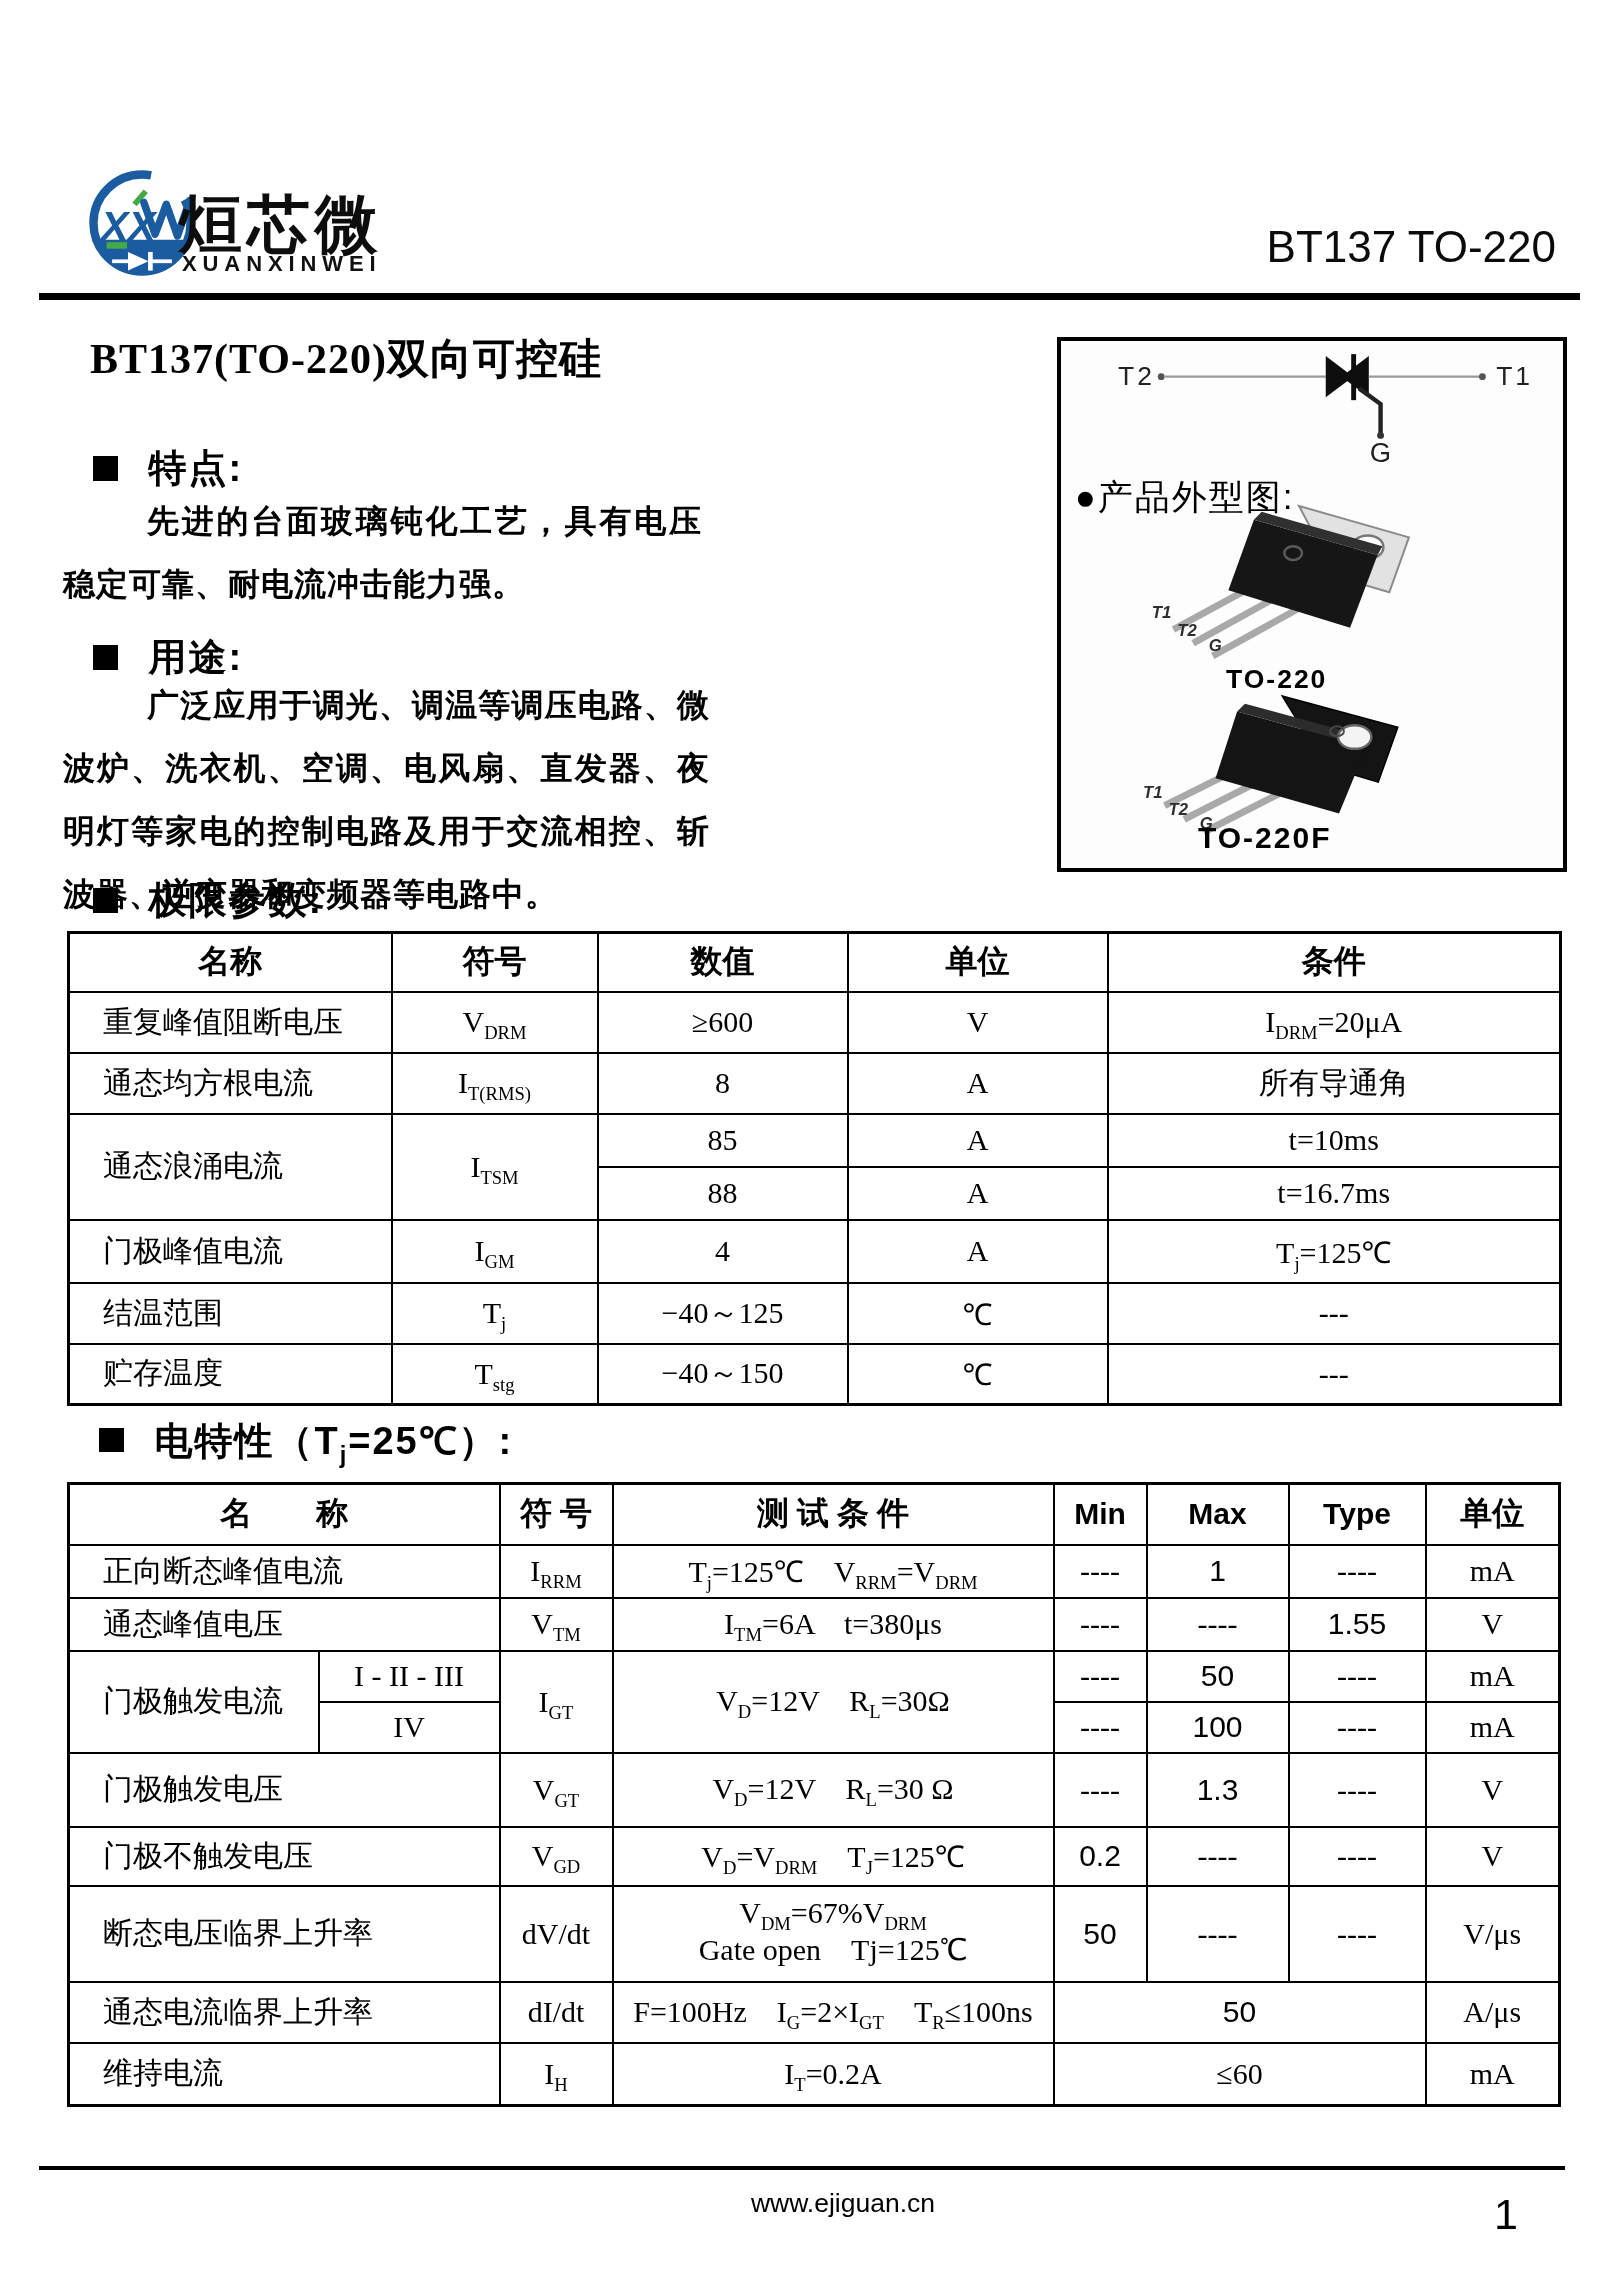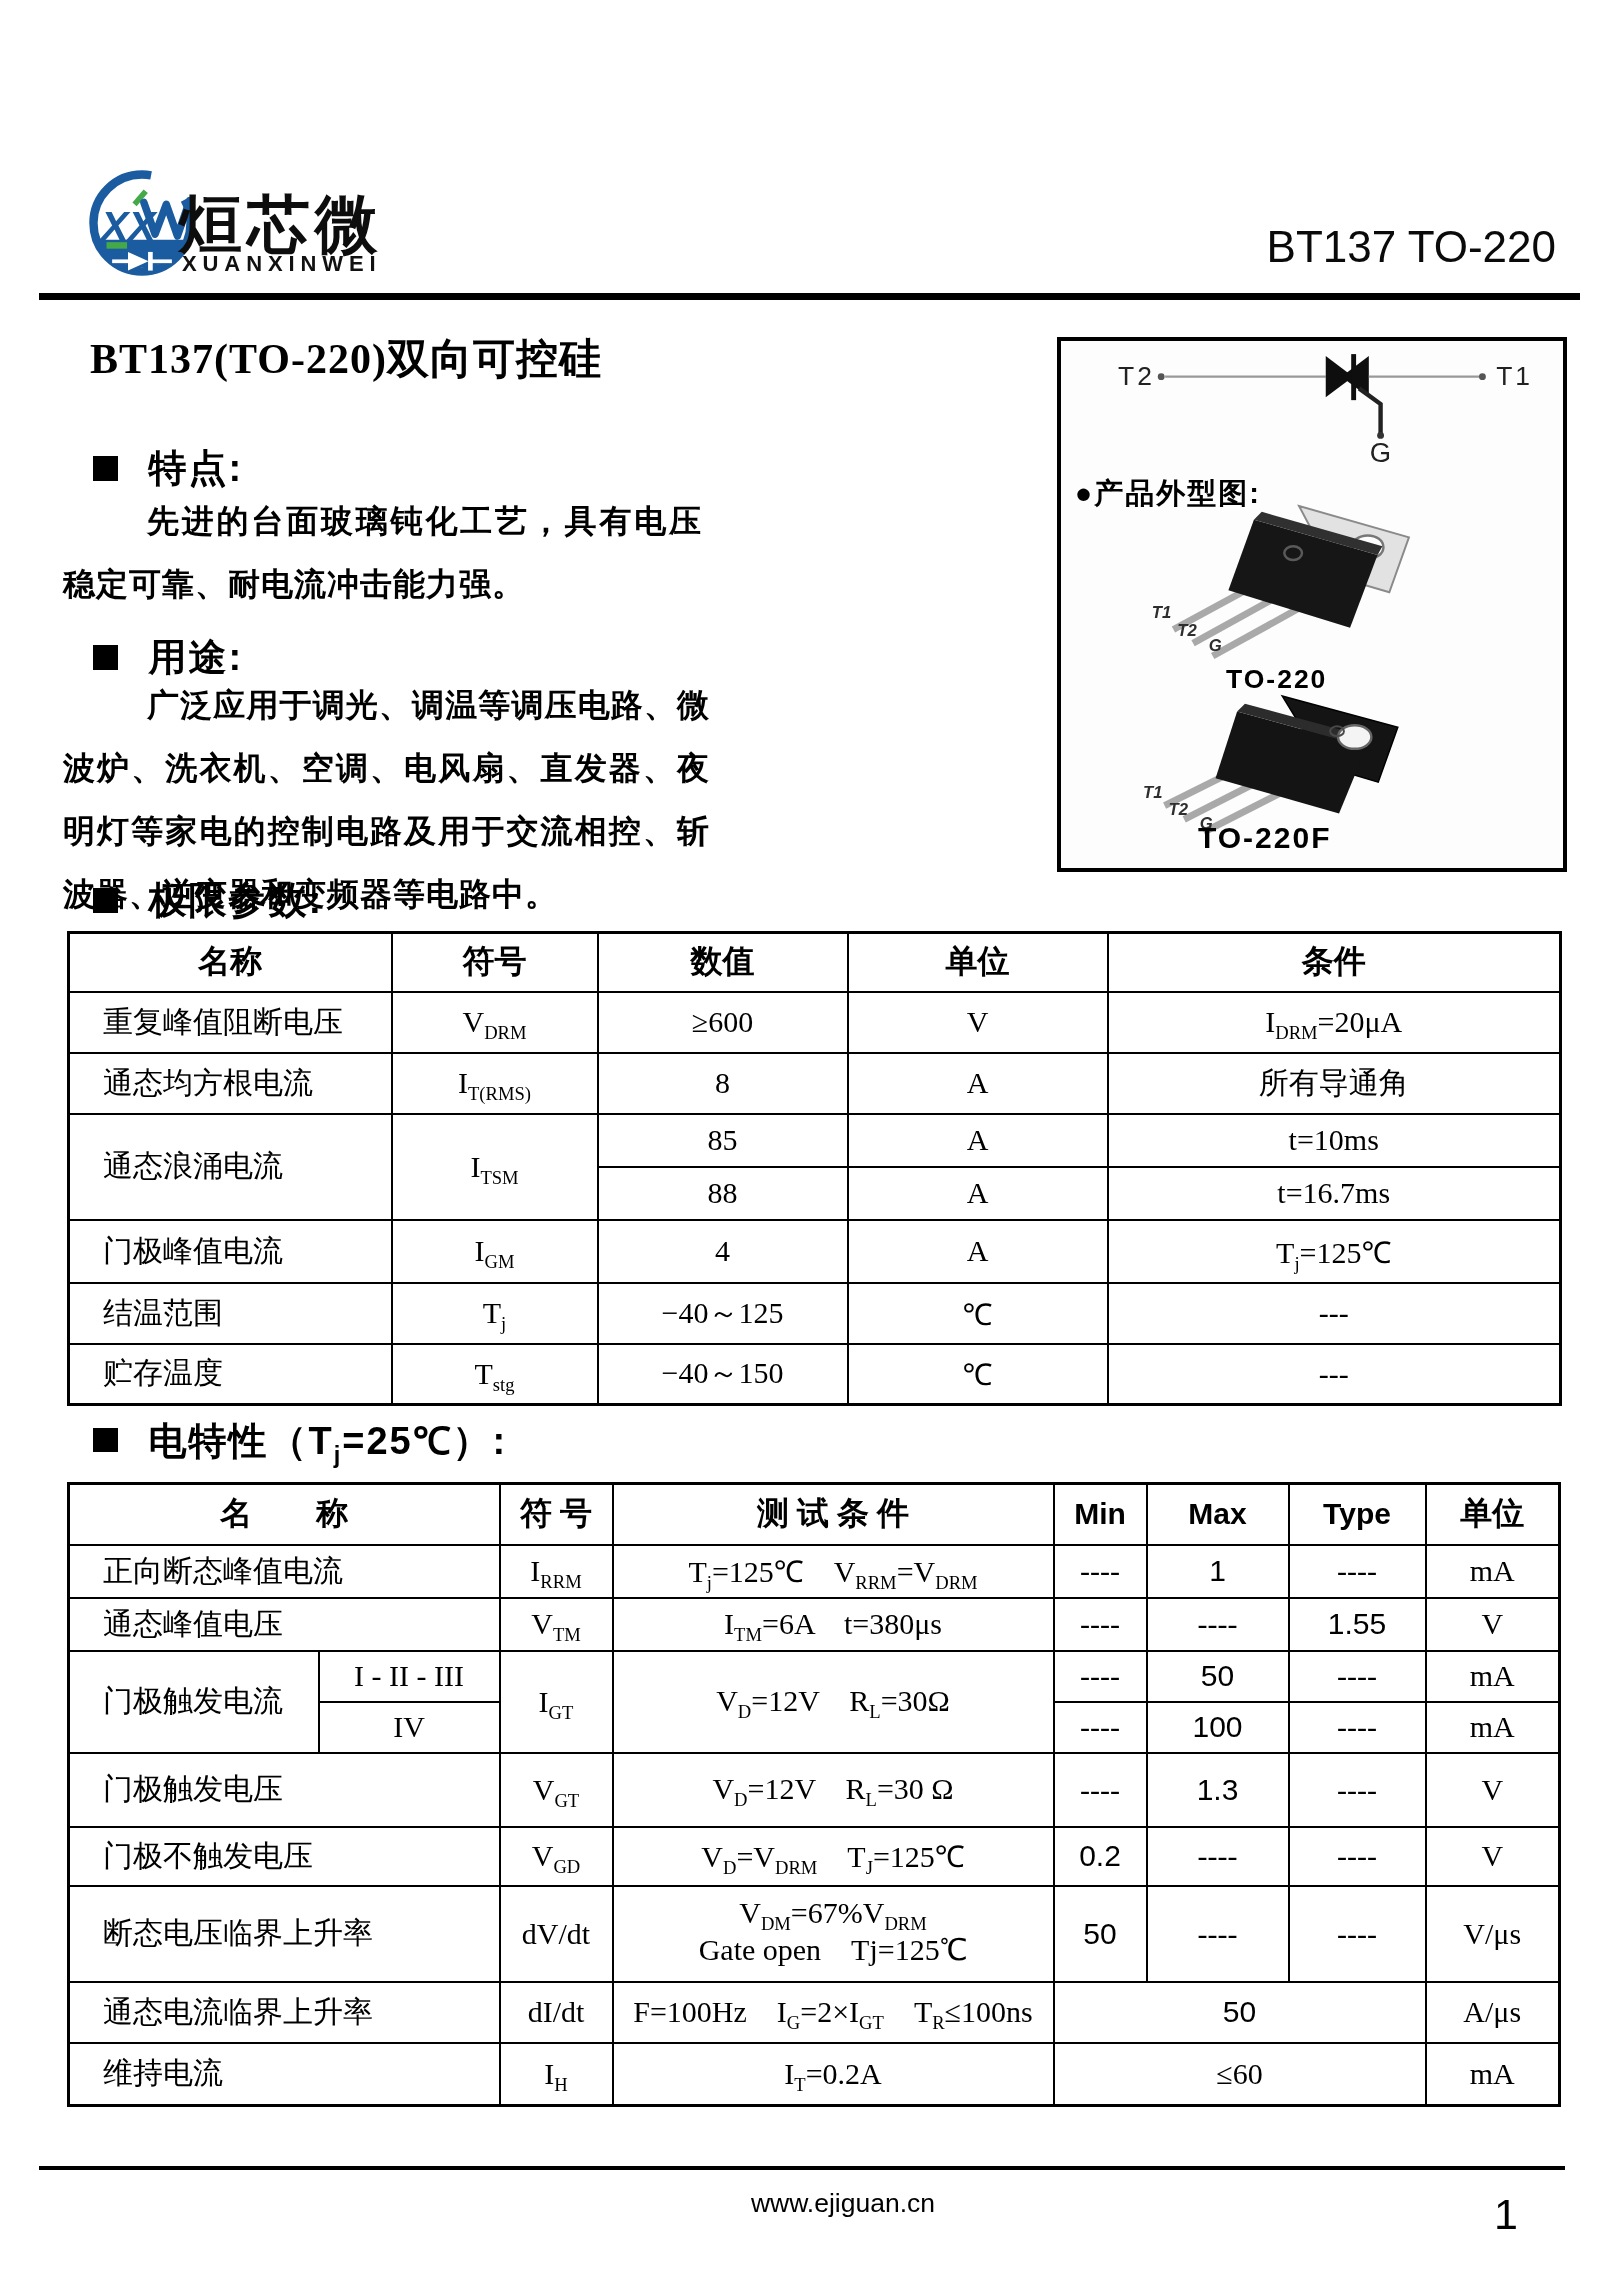--- a/index.html
+++ b/index.html
@@ -35,21 +35,21 @@
            font-family:"Liberation Serif", serif; font-size:30px; padding:2px 5.9px; }
   th { font-size:32px; font-weight:bold; }
   .cl { text-align:left; padding-left:33px; }
   .en-head { font-family:"Liberation Sans", sans-serif; font-size:30px; }
   .num { font-family:"Liberation Sans", sans-serif; }
   sub { font-size:0.62em; line-height:0; }
   .pre { white-space:pre-line; }
 
   
   .fig-box { left:1057px; top:337px; width:510px; height:535px; border:4.9px solid #000; background:#fdfdfd; }
-  .fig-label { left:13.7px; top:133px; font-size:29px; font-weight:bold; letter-spacing:2px; }
+  .fig-label { left:13.7px; top:133px; font-size:35px; font-weight:normal; letter-spacing:2px; }
   .pkg-cap1 { left:165px; top:323px; font-size:26.5px; font-weight:bold; letter-spacing:2px; }
   .pkg-cap2 { left:137px; top:480px; font-size:30px; font-weight:bold; letter-spacing:2px; }
 
   
   .footer-rule { left:39px; top:2166px; width:1526px; height:3.9px; background:#000; }
   .footer-url { left:0; top:2188px; width:1686px; text-align:center; font-size:26.5px; }
   .page-num { left:1494px; top:2190px; font-size:43px; }
 
   svg text { font-family:"Liberation Sans", sans-serif; }
 </style>
@@ -207,21 +207,21 @@
     <tr style="height:61px">
       <td class="cl">贮存温度</td>
       <td>T<sub>stg</sub></td>
       <td>−40～150</td>
       <td>℃</td>
       <td>---</td>
     </tr>
   </tbody>
     </table>
 
-  <div class="abs sec" style="left:93px; top:1413px;">
+  <div class="abs sec" style="left:99px; top:1413px;">
     <span class="sq"></span>
     <span class="sec-label">电特性（T<sub>j</sub>=25℃）:</span>
   </div>
 
   <table class="abs" style="left:67px; top:1482px; width:1492px;">
     <colgroup>
         <col style="width:250px">
         <col style="width:181px">
         <col style="width:113px">
         <col style="width:441px">

